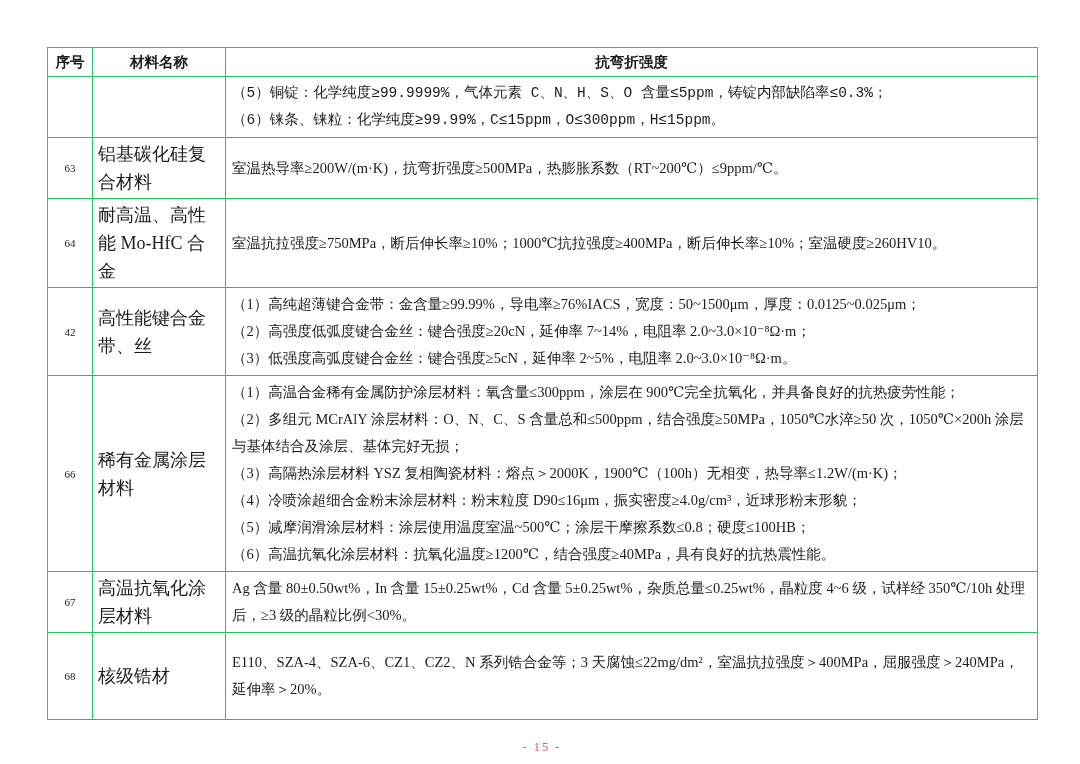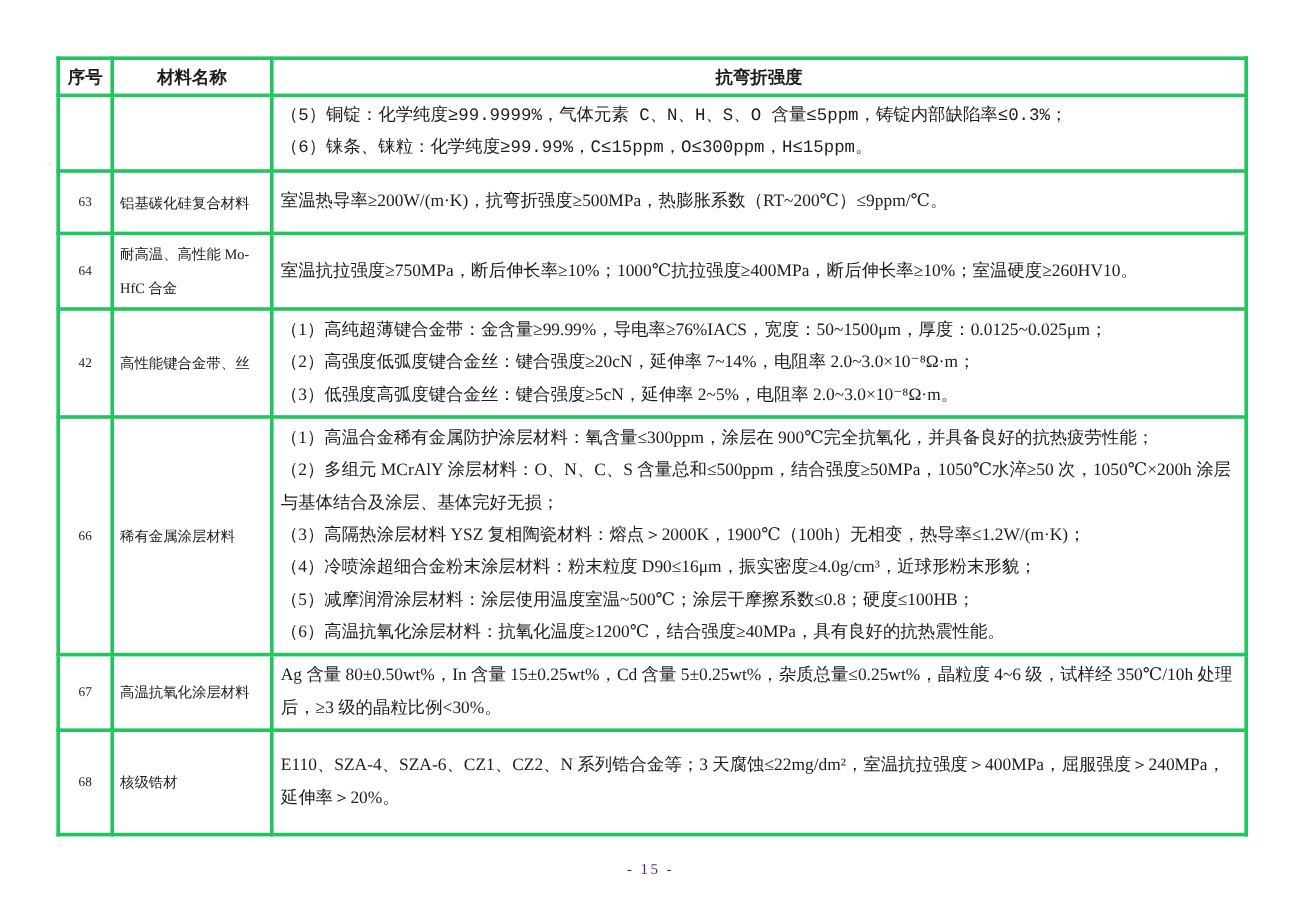--- a/index.html
+++ b/index.html
@@ -9,41 +9,41 @@
     color:#1c1c1c;
     font-family:"Liberation Serif","DejaVu Serif",serif;
   }
   .page { padding:47px 0 0 47px; }
   table.spec {
     border-collapse:collapse;
     width:990px;
     table-layout:fixed;
   }
   table.spec th, table.spec td {
-    border:3px solid #22c55e;
+    border:1px solid #22c55e;
     vertical-align:middle;
     overflow:hidden;
   }
   th.h-idx, th.h-name, th.h-req {
     font-size:14.5px;
     font-weight:bold;
     text-align:center;
     height:28px;
     padding:0;
   }
   col.col-idx  { width:45px; }
   col.col-name { width:133px; }
   col.col-req  { width:812px; }
   td.c-idx {
     text-align:center;
     font-size:11px;
     padding:0;
   }
   td.c-name {
-    font-size:12px;
+    font-size:18px;
     line-height:28px;
     padding:2px 5px;
     text-align:left;
   }
   td.c-req {
     font-size:14.5px;
     padding:3px 10px 3px 6px;
     text-align:left;
   }
   td.c-req .line { line-height:27px; }
@@ -53,21 +53,21 @@
   tr.r-65  { height:80px; }
   tr.r-66  { height:192px; }
   tr.r-67  { height:61px; }
   tr.r-68  { height:87px; }
   .pageno {
     width:990px;
     margin-top:20px;
     text-align:center;
     font-size:12.5px;
     letter-spacing:2px;
-    color:#4c1d95;
+    color:#ec4899;
   }
 </style>
 </head>
 <body>
 
 <div class="page">
   <table class="spec">
     <colgroup>
       <col class="col-idx">
       <col class="col-name">

